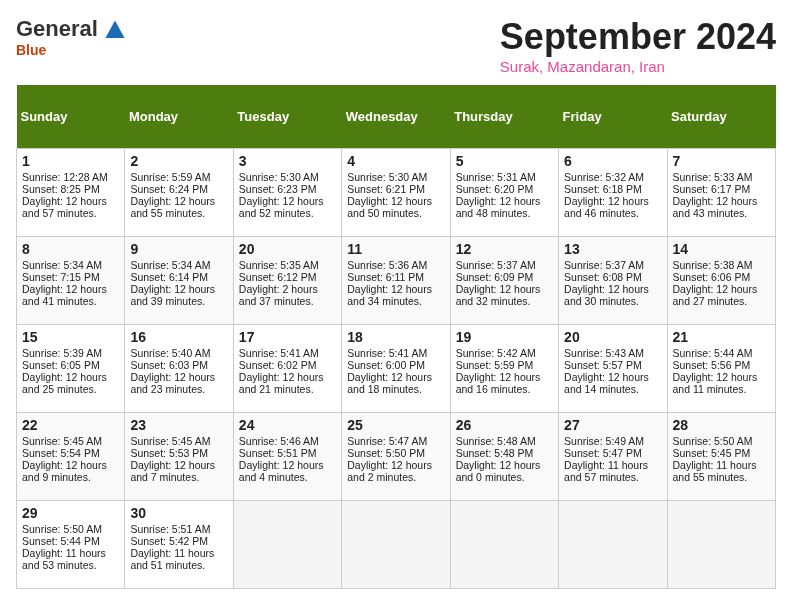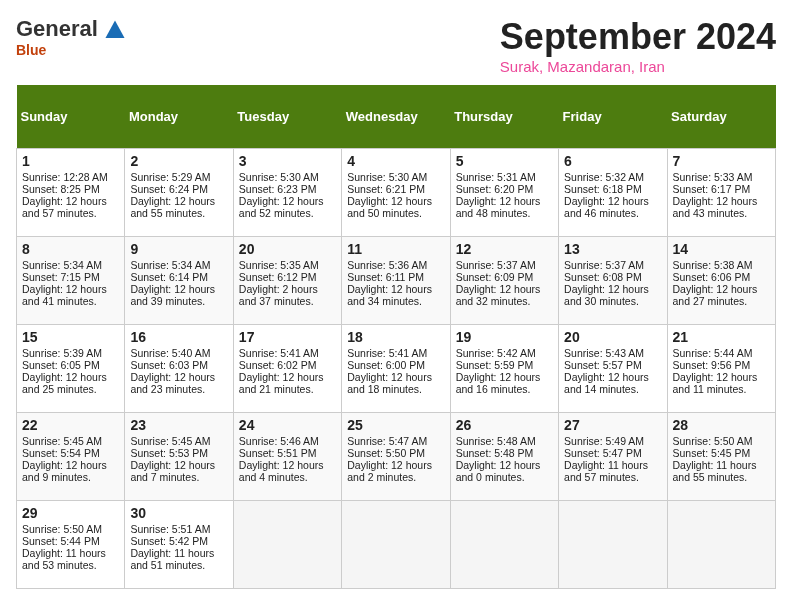--- a/index.html
+++ b/index.html
@@ -104,21 +104,21 @@
         <th>Tuesday</th>
         <th>Wednesday</th>
         <th>Thursday</th>
         <th>Friday</th>
         <th>Saturday</th>
       </tr>
   </thead>
   <tbody id="calendar-body">
   <tr class="row-1">
         <td><span class="day-num">1</span><span>Sunrise: 12:28 AM</span><br><span>Sunset: 8:25 PM</span><br><span>Daylight: 12 hours and 57 minutes.</span></td>
-        <td><span class="day-num">2</span><span>Sunrise: 5:29 AM</span><br><span>Sunset: 6:24 PM</span><br><span>Daylight: 12 hours and 55 minutes.</span></td>
+        <td><span class="day-num">2</span><span>Sunrise: 5:59 AM</span><br><span>Sunset: 6:24 PM</span><br><span>Daylight: 12 hours and 55 minutes.</span></td>
         <td><span class="day-num">3</span><span>Sunrise: 5:30 AM</span><br><span>Sunset: 6:23 PM</span><br><span>Daylight: 12 hours and 52 minutes.</span></td>
         <td><span class="day-num">4</span><span>Sunrise: 5:30 AM</span><br><span>Sunset: 6:21 PM</span><br><span>Daylight: 12 hours and 50 minutes.</span></td>
         <td><span class="day-num">5</span><span>Sunrise: 5:31 AM</span><br><span>Sunset: 6:20 PM</span><br><span>Daylight: 12 hours and 48 minutes.</span></td>
         <td><span class="day-num">6</span><span>Sunrise: 5:32 AM</span><br><span>Sunset: 6:18 PM</span><br><span>Daylight: 12 hours and 46 minutes.</span></td>
         <td><span class="day-num">7</span><span>Sunrise: 5:33 AM</span><br><span>Sunset: 6:17 PM</span><br><span>Daylight: 12 hours and 43 minutes.</span></td>
       </tr>
       <tr class="row-2">
         <td><span class="day-num">8</span><span>Sunrise: 5:34 AM</span><br><span>Sunset: 7:15 PM</span><br><span>Daylight: 12 hours and 41 minutes.</span></td>
         <td><span class="day-num">9</span><span>Sunrise: 5:34 AM</span><br><span>Sunset: 6:14 PM</span><br><span>Daylight: 12 hours and 39 minutes.</span></td>
         <td><span class="day-num">20</span><span>Sunrise: 5:35 AM</span><br><span>Sunset: 6:12 PM</span><br><span>Daylight: 2 hours and 37 minutes.</span></td>
@@ -127,21 +127,21 @@
         <td><span class="day-num">13</span><span>Sunrise: 5:37 AM</span><br><span>Sunset: 6:08 PM</span><br><span>Daylight: 12 hours and 30 minutes.</span></td>
         <td><span class="day-num">14</span><span>Sunrise: 5:38 AM</span><br><span>Sunset: 6:06 PM</span><br><span>Daylight: 12 hours and 27 minutes.</span></td>
       </tr>
       <tr class="row-3">
         <td><span class="day-num">15</span><span>Sunrise: 5:39 AM</span><br><span>Sunset: 6:05 PM</span><br><span>Daylight: 12 hours and 25 minutes.</span></td>
         <td><span class="day-num">16</span><span>Sunrise: 5:40 AM</span><br><span>Sunset: 6:03 PM</span><br><span>Daylight: 12 hours and 23 minutes.</span></td>
         <td><span class="day-num">17</span><span>Sunrise: 5:41 AM</span><br><span>Sunset: 6:02 PM</span><br><span>Daylight: 12 hours and 21 minutes.</span></td>
         <td><span class="day-num">18</span><span>Sunrise: 5:41 AM</span><br><span>Sunset: 6:00 PM</span><br><span>Daylight: 12 hours and 18 minutes.</span></td>
         <td><span class="day-num">19</span><span>Sunrise: 5:42 AM</span><br><span>Sunset: 5:59 PM</span><br><span>Daylight: 12 hours and 16 minutes.</span></td>
         <td><span class="day-num">20</span><span>Sunrise: 5:43 AM</span><br><span>Sunset: 5:57 PM</span><br><span>Daylight: 12 hours and 14 minutes.</span></td>
-        <td><span class="day-num">21</span><span>Sunrise: 5:44 AM</span><br><span>Sunset: 9:56 PM</span><br><span>Daylight: 12 hours and 11 minutes.</span></td>
+        <td><span class="day-num">21</span><span>Sunrise: 5:44 AM</span><br><span>Sunset: 5:56 PM</span><br><span>Daylight: 12 hours and 11 minutes.</span></td>
       </tr>
       <tr class="row-4">
         <td><span class="day-num">22</span><span>Sunrise: 5:45 AM</span><br><span>Sunset: 5:54 PM</span><br><span>Daylight: 12 hours and 9 minutes.</span></td>
         <td><span class="day-num">23</span><span>Sunrise: 5:45 AM</span><br><span>Sunset: 5:53 PM</span><br><span>Daylight: 12 hours and 7 minutes.</span></td>
         <td><span class="day-num">24</span><span>Sunrise: 5:46 AM</span><br><span>Sunset: 5:51 PM</span><br><span>Daylight: 12 hours and 4 minutes.</span></td>
         <td><span class="day-num">25</span><span>Sunrise: 5:47 AM</span><br><span>Sunset: 5:50 PM</span><br><span>Daylight: 12 hours and 2 minutes.</span></td>
         <td><span class="day-num">26</span><span>Sunrise: 5:48 AM</span><br><span>Sunset: 5:48 PM</span><br><span>Daylight: 12 hours and 0 minutes.</span></td>
         <td><span class="day-num">27</span><span>Sunrise: 5:49 AM</span><br><span>Sunset: 5:47 PM</span><br><span>Daylight: 11 hours and 57 minutes.</span></td>
         <td><span class="day-num">28</span><span>Sunrise: 5:50 AM</span><br><span>Sunset: 5:45 PM</span><br><span>Daylight: 11 hours and 55 minutes.</span></td>
       </tr>

